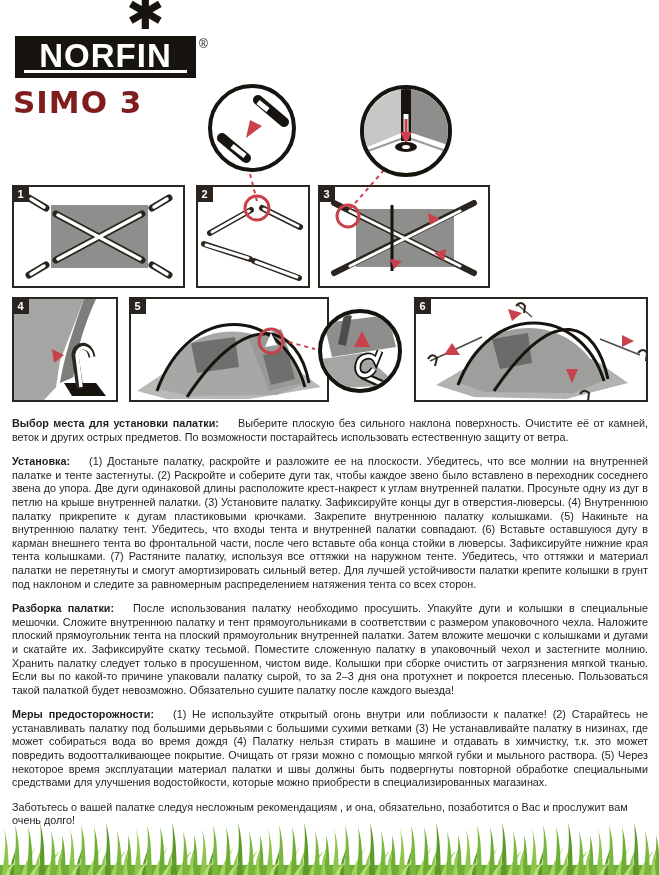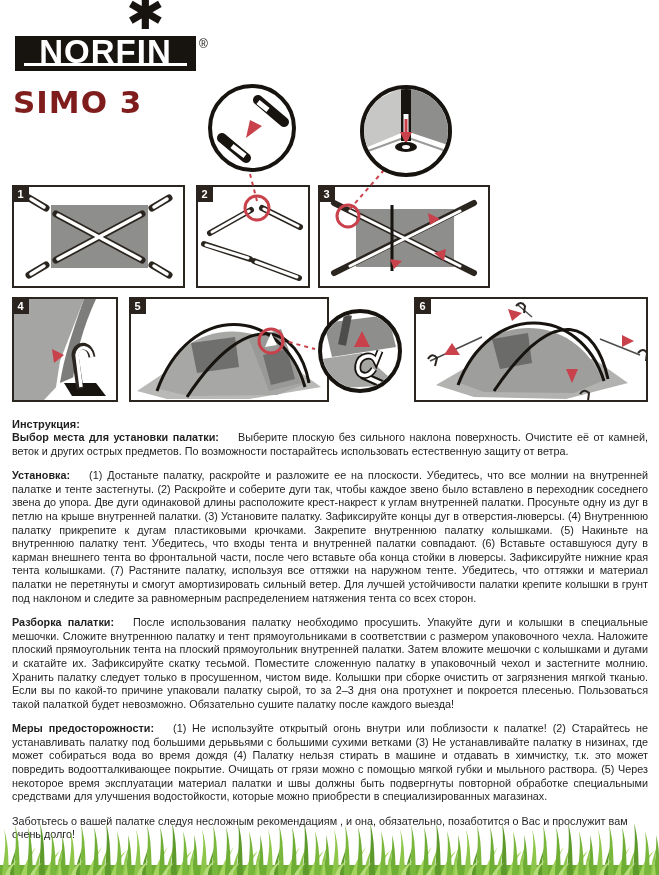--- a/index.html
+++ b/index.html
@@ -2,21 +2,21 @@
 <html><head>
 <meta charset="utf-8">
 <style>
   html,body{margin:0;padding:0;background:#e8e8e8;}
   .page{position:relative;width:659px;height:875px;background:#ffffff;margin:0 auto;
         font-family:"Liberation Sans","DejaVu Sans",sans-serif;overflow:hidden;}
 
   
   .logo-asterisk{position:absolute;left:126px;top:-10px;font-size:46px;color:#17130f;
                  font-family:"DejaVu Sans",sans-serif;line-height:1;}
-  .logo-box{position:absolute;left:15px;top:36px;width:181px;height:35px;background:#17130f;
+  .logo-box{position:absolute;left:15px;top:36px;width:181px;height:42px;background:#17130f;
             display:flex;align-items:center;justify-content:center;}
   .logo-word{color:#ffffff;font-weight:bold;font-size:33px;letter-spacing:1px;line-height:1;
              transform:scaleY(1.02);margin-top:-4px;}
   .logo-underline{position:absolute;left:9px;right:9px;bottom:5px;height:3px;background:#ffffff;}
   .logo-reg{position:absolute;left:199px;top:37px;font-size:12px;color:#17130f;}
   .model-name{position:absolute;left:13px;top:84px;font-size:31px;font-weight:bold;
               color:#7f1d1d;letter-spacing:1px;font-family:"DejaVu Sans",sans-serif;}
 
   
   .panel{position:absolute;background:#ffffff;border:2px solid #2b2520;box-sizing:border-box;}
@@ -209,21 +209,20 @@
         <path d="M164,95 q4,-6 9,-1 l-1,8"></path>
       </g>
       <polygon points="36,44 28,56 44,56" fill="#c8414b"></polygon>
       <polygon points="96,22 92,10 106,14" fill="#c8414b"></polygon>
       <polygon points="206,36 218,42 206,48" fill="#c8414b"></polygon>
       <polygon points="150,70 162,70 156,84" fill="#c8414b"></polygon>
     </svg>
   </div>
 
   <div class="textblock">
-    <p class="heading">Инструкция:</p>
     <p><span class="lead">Выбор места для установки палатки:</span><span>Выберите плоскую без сильного наклона  поверхность. Очистите её от камней, веток и других острых предметов. По возможности постарайтесь использовать естественную защиту от ветра.</span></p>
     <p><span class="lead">Установка:</span><span>(1) Достаньте палатку, раскройте и разложите ее на плоскости. Убедитесь, что все молнии на внутренней палатке и тенте застегнуты. (2) Раскройте и соберите дуги так, чтобы каждое звено было вставлено в переходник соседнего звена до упора. Две дуги одинаковой длины расположите крест-накрест к углам внутренней палатки. Просуньте одну из дуг в петлю на крыше внутренней палатки. (3) Установите палатку. Зафиксируйте концы дуг в отверстия-люверсы. (4) Внутреннюю палатку прикрепите к дугам пластиковыми крючками. Закрепите внутреннюю палатку колышками. (5) Накиньте на внутреннюю палатку тент. Убедитесь, что входы тента и внутренней палатки совпадают. (6) Вставьте оставшуюся дугу в карман внешнего тента во фронтальной части, после чего вставьте оба конца стойки в люверсы. Зафиксируйте нижние края тента колышками. (7) Растяните палатку, используя все оттяжки на наружном тенте. Убедитесь, что оттяжки и материал палатки не перетянуты и смогут амортизировать сильный ветер. Для лучшей устойчивости палатки крепите колышки в грунт под наклоном и следите за равномерным распределением натяжения тента со всех сторон.</span></p>
     <p><span class="lead">Разборка палатки:</span><span>После использования палатку необходимо просушить. Упакуйте дуги и колышки в специальные мешочки. Сложите внутреннюю палатку и тент прямоугольниками в соответствии с размером упаковочного чехла. Наложите плоский прямоугольник тента на плоский прямоугольник внутренней палатки. Затем вложите мешочки с колышками и дугами и скатайте их. Зафиксируйте скатку тесьмой. Поместите сложенную палатку в упаковочный чехол и застегните молнию. Хранить палатку следует только в просушенном, чистом виде. Колышки при сборке очистить от загрязнения мягкой тканью. Если вы по какой-то причине упаковали палатку сырой, то за 2–3 дня она протухнет и покроется плесенью. Пользоваться такой палаткой будет невозможно. Обязательно сушите палатку после каждого выезда!</span></p>
     <p><span class="lead">Меры предосторожности:</span><span>(1) Не используйте открытый огонь внутри или поблизости к палатке! (2) Старайтесь не устанавливать палатку под большими дерьвьями с большими сухими ветками (3) Не устанавливайте палатку в низинах, где может собираться вода во время дождя (4) Палатку нельзя стирать в машине и отдавать в химчистку, т.к. это может повредить водоотталкивающее покрытие. Очищать от грязи можно с помощью мягкой губки и мыльного раствора. (5) Через некоторое время эксплуатации материал палатки и швы должны быть подвергнуты повторной обработке специальными средствами для улучшения водостойкости, которые можно приобрести в специализированных магазинах.</span></p>
     <p class="closing">Заботьтесь о вашей палатке следуя несложным рекомендациям , и она, обязательно, позаботится о Вас и прослужит вам очень долго!</p>
   </div>
 
   <svg class="grass" viewBox="0 0 659 52" preserveAspectRatio="none">
     <defs>
       <pattern id="grassTile" x="0" y="0" width="66" height="52" patternUnits="userSpaceOnUse">

